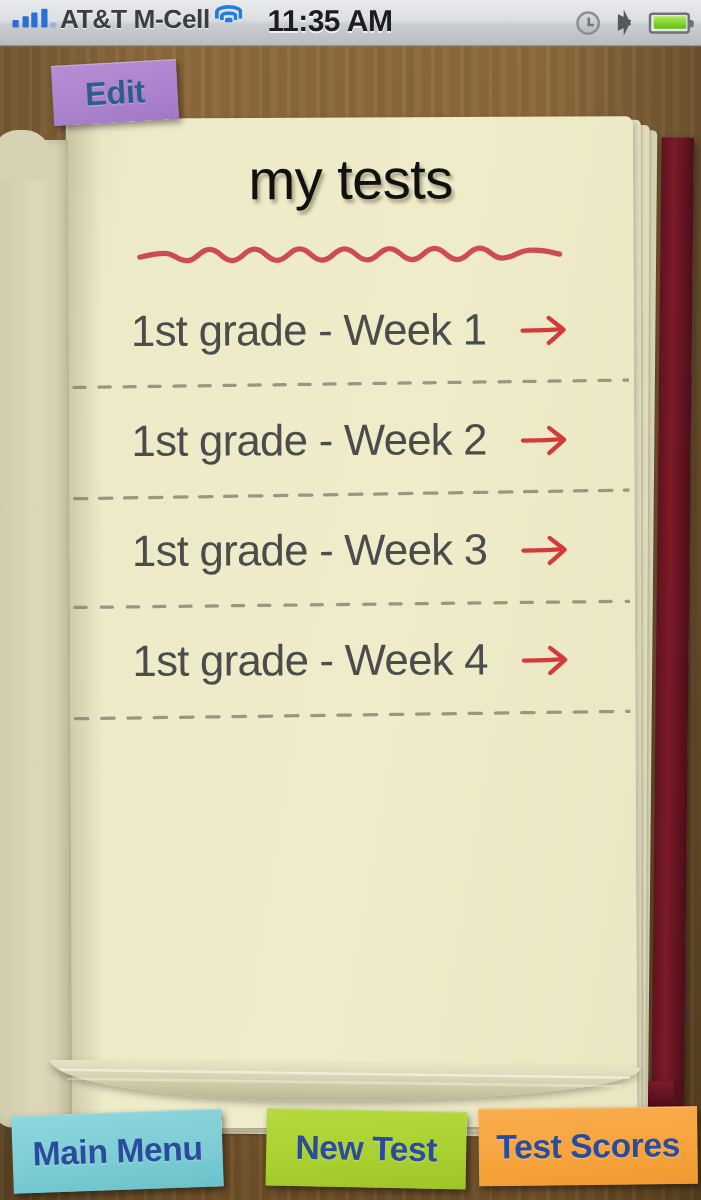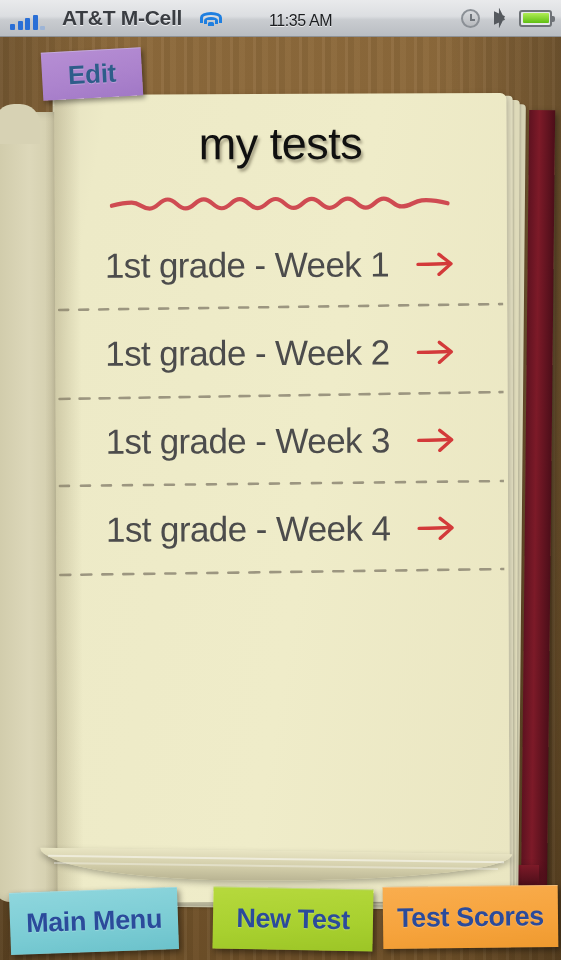--- a/index.html
+++ b/index.html
@@ -28,39 +28,39 @@
       linear-gradient(90deg, rgba(0,0,0,0.18), rgba(0,0,0,0) 22%, rgba(0,0,0,0) 78%, rgba(0,0,0,0.22));
   }
 
   
   .statusbar {
     position:absolute; left:0; top:0; width:561px; height:37px; z-index:60;
     background:linear-gradient(180deg,#e9eaec 0%, #dcdee1 45%, #c9ccd0 55%, #b9bdc2 100%);
     border-bottom:1px solid #8e9297;
     display:flex; align-items:center;
   }
-  .sb-left { display:flex; align-items:flex-end; gap:17px; padding-left:10px; }
+  .sb-left { display:flex; align-items:flex-start; gap:3px; padding-left:10px; }
   .bars { display:flex; align-items:flex-end; gap:2.5px; height:18px; }
   .bars i { display:block; width:5px; background:#2a6fd6; border-radius:1px; }
   .bars i:nth-child(1){height:6px;}
   .bars i:nth-child(2){height:9px;}
   .bars i:nth-child(3){height:12px;}
   .bars i:nth-child(4){height:15px;}
   .bars i:nth-child(5){height:18px;}
   .bars i.dim { background:#9db4d6; height:4px; }
   .carrier { font-size:21px; font-weight:bold; color:#3a3d42; letter-spacing:-0.3px;
              text-shadow:0 1px 0 rgba(255,255,255,0.75); }
   .wifi { position:relative; width:24px; height:18px; }
   .wifi span{ position:absolute; left:50%; transform:translateX(-50%);
               border:3px solid #1f7fe0; border-bottom:none; border-radius:50% 50% 0 0; }
   .wifi span:nth-child(1){ width:22px; height:11px; top:0; }
   .wifi span:nth-child(2){ width:14px; height:7px; top:5px; }
   .wifi span:nth-child(3){ width:6px; height:4px; top:10px; border-width:3px; }
-  .clock-time { font-size:16px; font-weight:normal; color:#1b1d20; letter-spacing:-0.4px;
-                text-shadow:0 1px 0 rgba(255,255,255,0.7); margin-left:29px; }
+  .clock-time { font-size:24px; font-weight:bold; color:#1b1d20; letter-spacing:-0.4px;
+                text-shadow:0 1px 0 rgba(255,255,255,0.7); margin-left:16px; }
   .sb-right { margin-left:auto; display:flex; align-items:center; gap:13px; padding-right:9px; }
   .alarm-ic { width:19px; height:19px; border-radius:50%; border:2px solid #8b9096;
               position:relative; background:linear-gradient(180deg,#d9dbde,#b7babe); }
   .alarm-ic:before{ content:""; position:absolute; left:7px; top:3.5px; width:2px; height:6px;
                     background:#70757b; }
   .alarm-ic:after{ content:""; position:absolute; left:7px; top:8px; width:5px; height:2px;
                    background:#70757b; }
   .bt-ic { width:13px; height:21px; position:relative; }
   .bt-ic:before, .bt-ic:after{
     content:""; position:absolute; left:1px; top:0; width:11px; height:21px;

